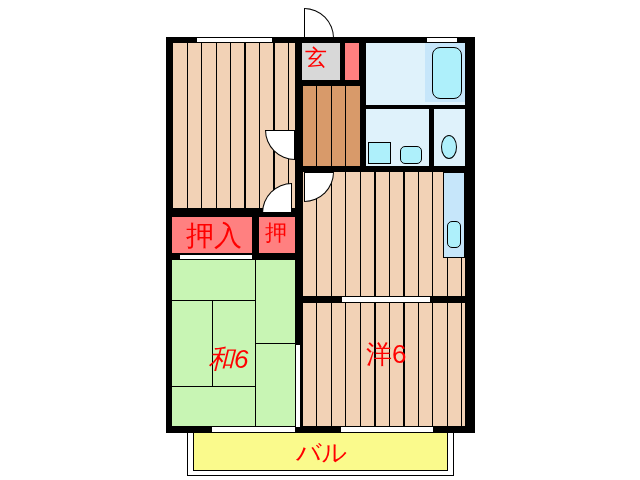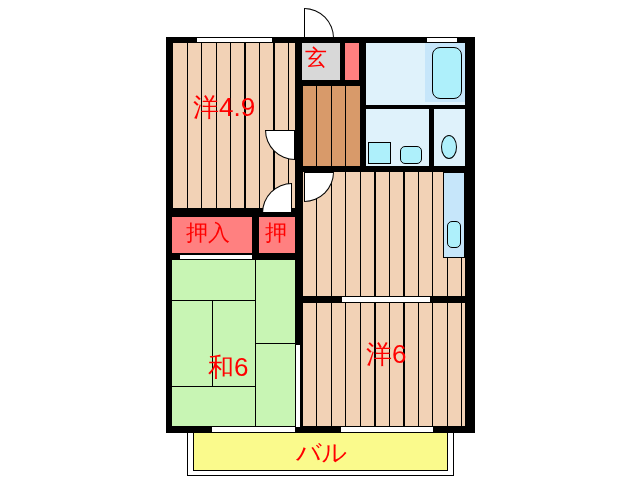--- a/index.html
+++ b/index.html
@@ -25,21 +25,20 @@
 
 <div class="abs" style="left:0;top:0;width:640px;height:480px;">
 
   <div class="abs" style="left:187px;top:428px;width:267px;height:48px;border:1.5px solid #000;background:#fff;"></div>
   <div class="abs bal" style="left:193px;top:430px;width:255px;height:41px;"></div>
   <div class="abs label" style="left:296px;top:440px;font-size:25px;">バル</div>
 
   <div class="abs wall" style="left:166px;top:37px;width:309px;height:396px;"></div>
 
   <div class="abs wood" style="left:172px;top:43px;width:123px;height:165px;"></div>
-  <div class="abs label" style="left:193px;top:94px;">洋4.9</div>
   <div class="abs win" style="left:197px;top:37px;width:75px;height:6px;"></div>
 
   <div class="abs door" style="left:265px;top:130px;width:30px;height:30px;border-radius:0 0 0 30px;"></div>
 
   <div class="abs genkan" style="left:302px;top:43px;width:38px;height:37px;"></div>
   <div class="abs label" style="left:305px;top:47px;font-size:22px;">玄</div>
   <div class="abs closet" style="left:345px;top:43px;width:14px;height:37px;"></div>
   <div class="abs door" style="left:304px;top:8px;width:30px;height:30px;border-radius:0 30px 0 0;"></div>
 
   <div class="abs darkwood" style="left:302px;top:86px;width:58px;height:80px;"></div>
@@ -53,32 +52,32 @@
   <div class="abs fixture" style="left:400px;top:146px;width:22px;height:18px;border-radius:5px;"></div>
   <div class="abs wet" style="left:434px;top:109px;width:31px;height:57px;"></div>
   <div class="abs fixture" style="left:441px;top:135px;width:16px;height:24px;border-radius:50%;"></div>
 
   <div class="abs wood" style="left:302px;top:172px;width:163px;height:124px;"></div>
   <div class="abs wet2" style="left:443px;top:172px;width:22px;height:86px;border:1px solid #000;"></div>
   <div class="abs fixture" style="left:447px;top:221px;width:14px;height:27px;border-radius:5px;"></div>
   <div class="abs door" style="left:304px;top:172px;width:30px;height:30px;border-radius:0 0 30px 0;"></div>
 
   <div class="abs closet" style="left:172px;top:217px;width:80px;height:36px;"></div>
-  <div class="abs label" style="left:186px;top:222px;font-size:22px;">押入</div>
+  <div class="abs label" style="left:186px;top:222px;font-size:28px;">押入</div>
   <div class="abs closet" style="left:259px;top:217px;width:36px;height:36px;"></div>
   <div class="abs label" style="left:265px;top:222px;font-size:22px;">押</div>
   <div class="abs door" style="left:262px;top:183px;width:30px;height:30px;border-radius:30px 0 0 0;"></div>
 
   <div class="abs tatami" style="left:172px;top:260px;width:123px;height:166px;"></div>
   <div class="abs" style="left:255px;top:260px;width:1px;height:166px;background:#000;"></div>
   <div class="abs" style="left:172px;top:300px;width:83px;height:1px;background:#000;"></div>
   <div class="abs" style="left:172px;top:386px;width:83px;height:1px;background:#000;"></div>
   <div class="abs" style="left:212px;top:300px;width:1px;height:86px;background:#000;"></div>
   <div class="abs" style="left:255px;top:343px;width:40px;height:1px;background:#000;"></div>
-  <div class="abs label" style="left:208px;top:354px;">和6</div>
+  <div class="abs label" style="left:208px;top:346px;font-style:italic;">和6</div>
   <div class="abs win" style="left:180px;top:254px;width:72px;height:6px;"></div>
 
   <div class="abs wood" style="left:302px;top:303px;width:163px;height:123px;"></div>
   <div class="abs label" style="left:366px;top:341px;">洋6</div>
   <div class="abs win" style="left:342px;top:296px;width:88px;height:7px;"></div>
   <div class="abs winv" style="left:295px;top:345px;width:6px;height:82px;"></div>
 
   <div class="abs win" style="left:212px;top:426px;width:83px;height:7px;"></div>
   <div class="abs win" style="left:341px;top:426px;width:92px;height:7px;"></div>
 </div>

